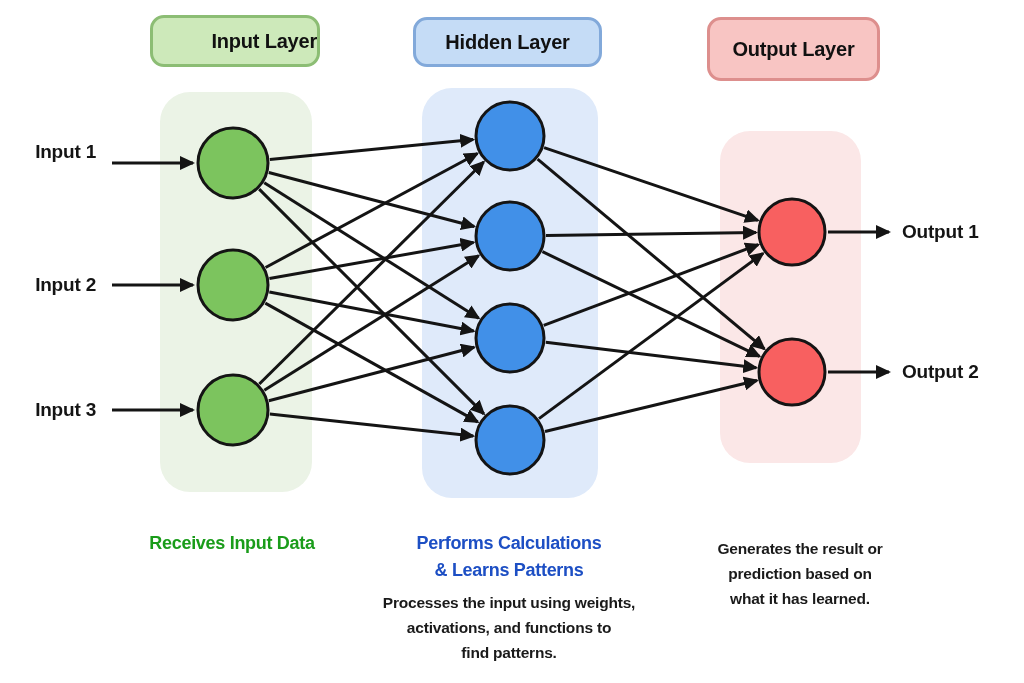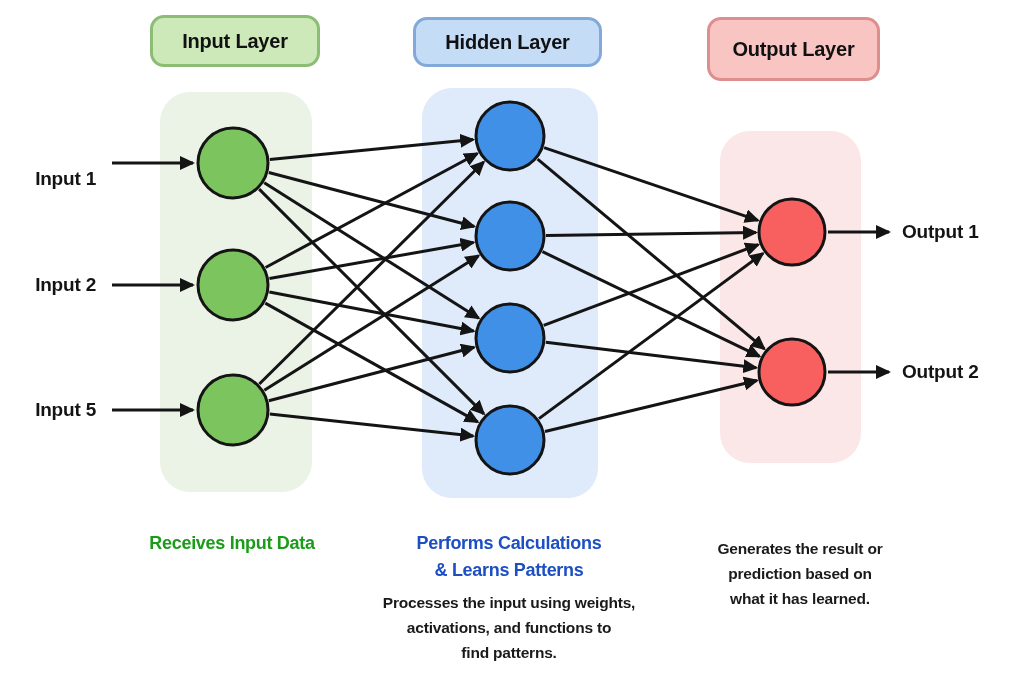--- a/index.html
+++ b/index.html
@@ -6,21 +6,21 @@
   .stage{
     position:relative;width:1024px;height:683px;background:#fff;overflow:hidden;
     font-family:"Liberation Sans","DejaVu Sans",sans-serif;color:#141414;
   }
   svg.net{position:absolute;left:0;top:0;}
   .pill{
     position:absolute;display:flex;align-items:center;justify-content:center;
     border-radius:14px;border:3px solid #999;font-size:20px;font-weight:bold;
     color:#111;letter-spacing:-0.2px;box-sizing:border-box;
   }
-  .pill.input{background:var(--input-pill-bg);border-color:var(--input-pill-border);left:150px;top:15px;width:170px;height:52px;}
+  .pill.input{background:var(--input-pill-bg);border-color:var(--input-pill-border);left:150px;top:15px;width:170px;height:52px;justify-content:flex-end;}
   .pill.hidden{background:var(--hidden-pill-bg);border-color:var(--hidden-pill-border);left:413px;top:17px;width:189px;height:50px;}
   .pill.output{background:var(--output-pill-bg);border-color:var(--output-pill-border);left:707px;top:17px;width:173px;height:64px;}
   .io-label{
     position:absolute;height:28px;line-height:28px;font-size:19px;font-weight:bold;
     letter-spacing:-0.2px;color:#141414;white-space:nowrap;
   }
   .io-label.in{left:0;width:96px;text-align:right;}
   .io-label.out{left:902px;width:115px;text-align:left;}
   .desc{position:absolute;text-align:center;}
   .desc-title{font-size:18px;font-weight:bold;line-height:1.5;white-space:pre-line;letter-spacing:-0.3px;}
@@ -85,23 +85,23 @@
   <div class="pill input">
     <span>Input Layer</span>
   </div>
   <div class="pill hidden">
     <span>Hidden Layer</span>
   </div>
   <div class="pill output">
     <span>Output Layer</span>
   </div>
 
-  <div class="io-label in" style="top:165px">Input 1</div>
+  <div class="io-label in" style="top:138px">Input 1</div>
   <div class="io-label in" style="top:271px">Input 2</div>
-  <div class="io-label in" style="top:396px">Input 5</div>
+  <div class="io-label in" style="top:396px">Input 3</div>
 
   <div class="io-label out" style="top:218px">Output 1</div>
   <div class="io-label out" style="top:358px">Output 2</div>
 
   <div class="desc left">
     <div class="desc-title green">Receives Input Data</div>
   </div>
   <div class="desc mid">
     <div class="desc-title blue">Performs Calculations
 &amp; Learns Patterns</div>

